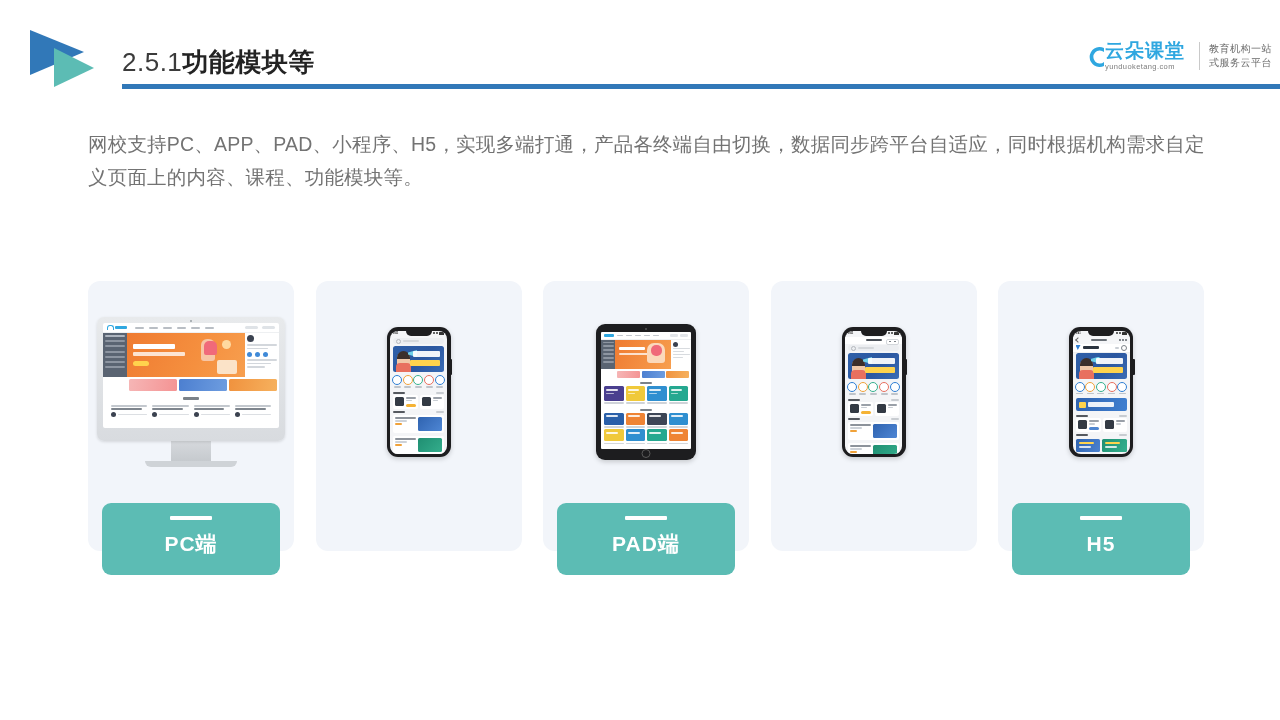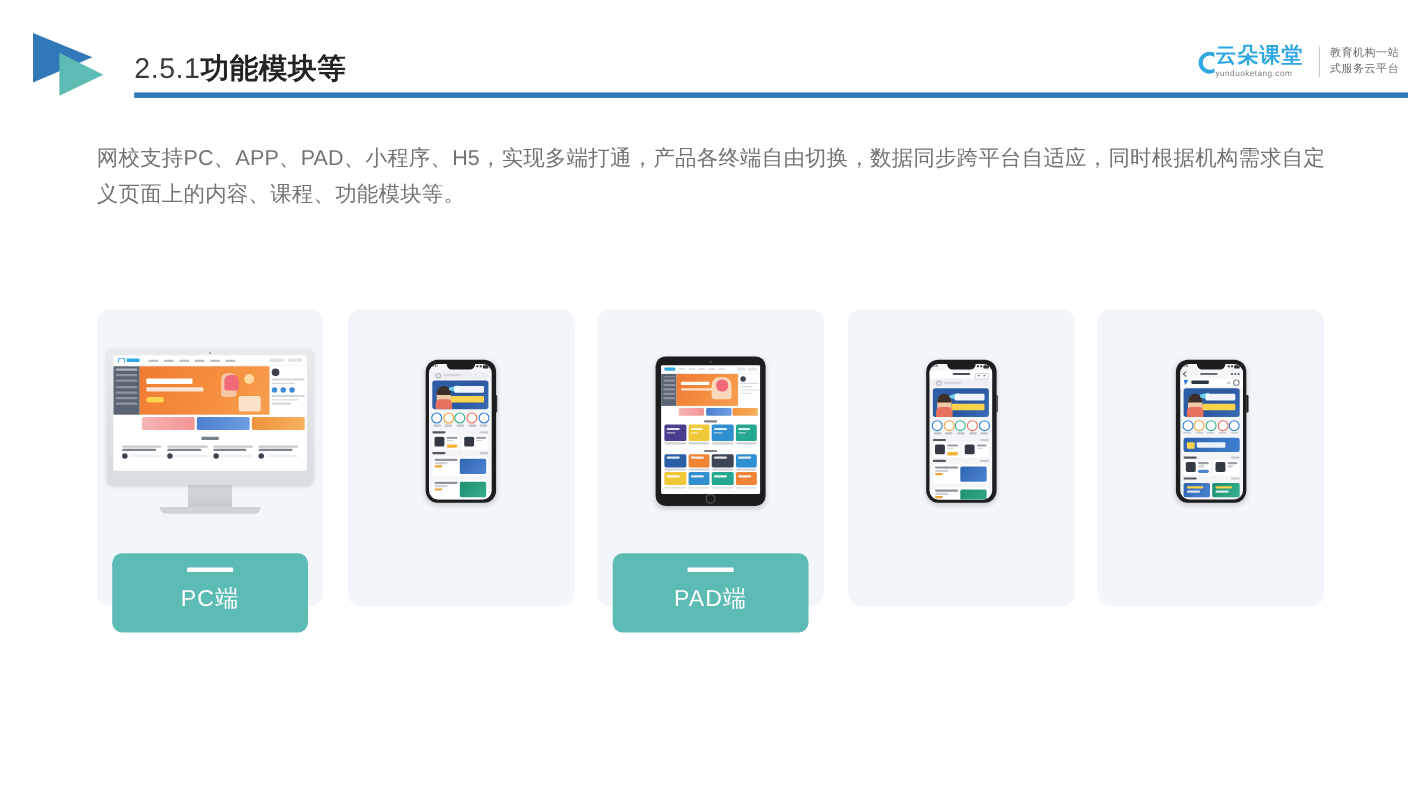--- a/index.html
+++ b/index.html
@@ -120,20 +120,21 @@
   .cards {
     position: absolute;
     left: 88px; top: 281px;
     width: 1116px;
     display: flex;
     justify-content: space-between;
   }
   .card {
     width: 206px;
     position: relative;
+    font-weight: bold;
   }
   .card-bg {
     position: absolute;
     left: 0; top: 0;
     width: 206px; height: 270px;
     background: #f2f5fa;
     border-radius: 12px;
   }
   .device-area {
     position: relative;
@@ -1224,15 +1225,19 @@
                 <div class="bbs"></div>
               </div>
             <div class="bb bb-green">
                 <div class="bbt"></div>
                 <div class="bbs"></div>
               </div>
           </div>
         </div>
       </div>
     </div>
+    <div class="label-box">
+      <div class="label-dash"></div>
+      <div class="label-text">H5</div>
+    </div>
   </div>
 
 </div>
 
 </body></html>

